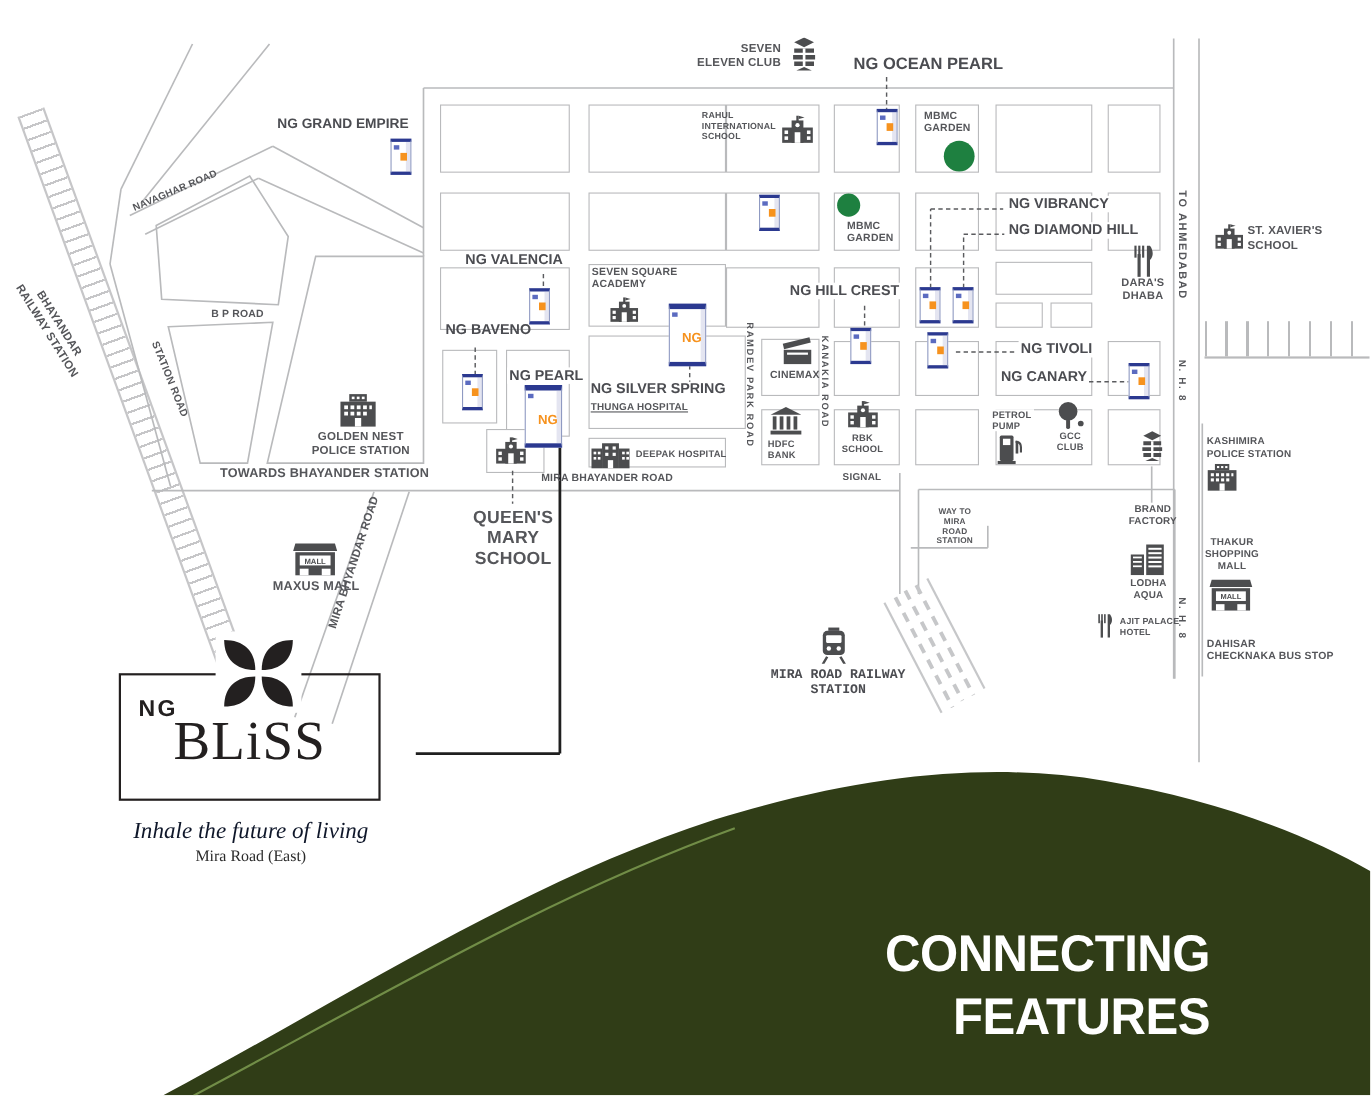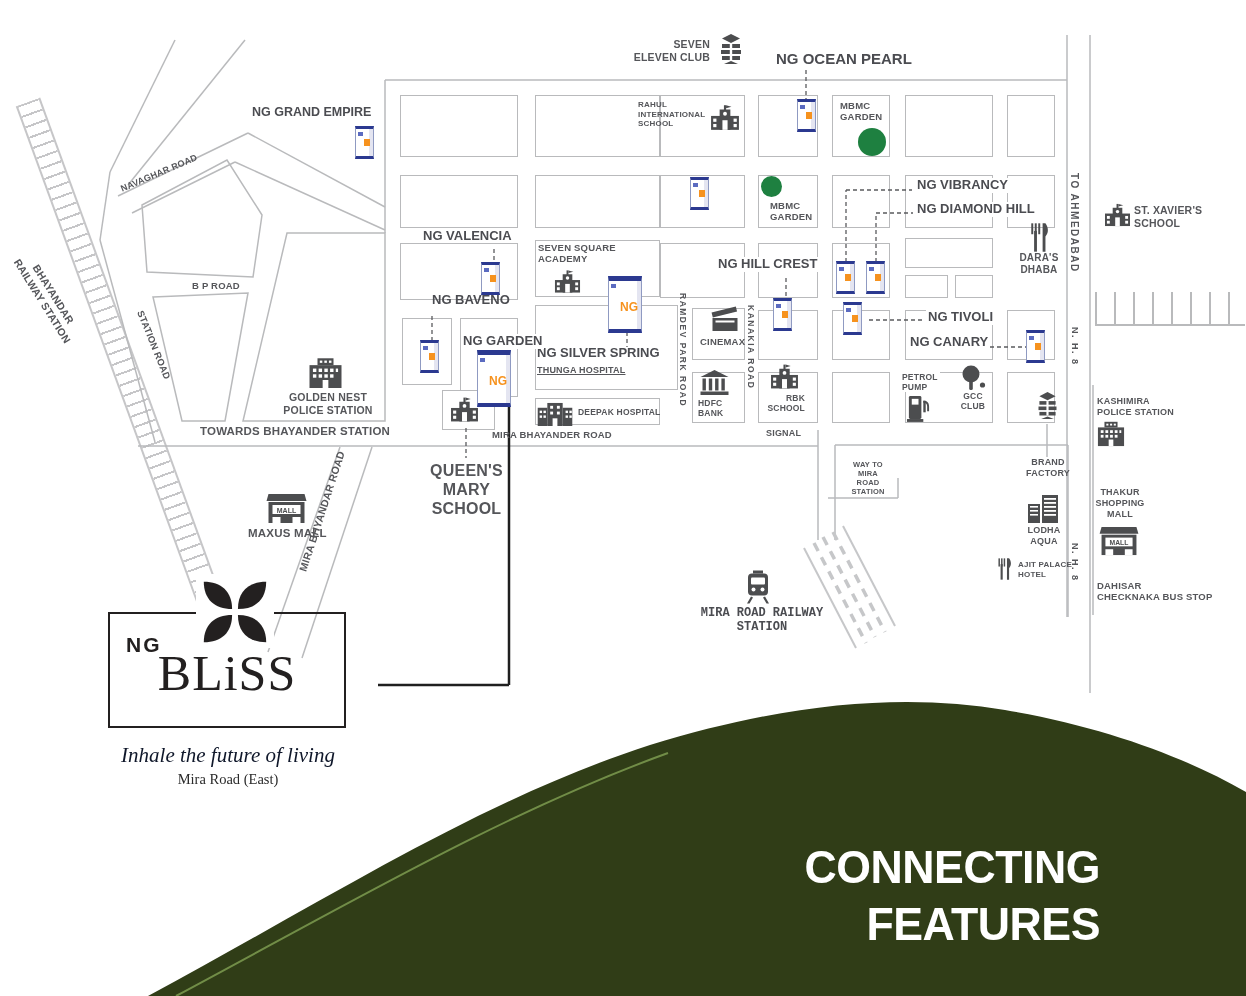--- a/index.html
+++ b/index.html
@@ -485,36 +485,36 @@
       <div class="lbl big bg" style="left: 915px; top: 202px; font-size: 13px;">NG DIAMOND HILL</div>
       <div class="lbl" style="left: 1014px; top: 252px; font-size: 10px; width: 50px; text-align: center;">DARA'S
 DHABA</div>
       <div class="lbl vert" style="left: 1069px; top: 173px; font-size: 10px;">TO AHMEDABAD</div>
       <div class="lbl" style="left: 1134px; top: 204px; font-size: 10.5px;">ST. XAVIER'S
 SCHOOL</div>
       <div class="lbl big" style="left: 423px; top: 229px; font-size: 13px;">NG VALENCIA</div>
       <div class="lbl" style="left: 538px; top: 242px;">SEVEN SQUARE
 ACADEMY</div>
       <div class="lbl big bg" style="left: 716px; top: 257px; font-size: 13px;">NG HILL CREST</div>
-      <div class="lbl big" style="left: 405px; top: 293px; font-size: 13px; margin-left: 27px;">NG BAVENO</div>
+      <div class="lbl big" style="left: 405px; top: 293px; font-size: 13px;">NG BAVENO</div>
       <div class="lbl big" style="left: 537px; top: 346px; font-size: 13px;">NG SILVER SPRING</div>
       <div class="lbl" style="left: 537px; top: 365px; font-size: 9px; text-decoration: underline;">THUNGA HOSPITAL</div>
-      <div class="lbl big bg" style="left: 461px; top: 334px; font-size: 13px;">NG GARDEN</div>
+      <div class="lbl big bg" style="left: 461px; top: 334px; font-size: 13px;">NG PEARL</div>
       <div class="lbl vert" style="left: 678px; top: 293px; font-size: 8.5px;">RAMDEV PARK ROAD</div>
       <div class="lbl vert" style="left: 746px; top: 305px; font-size: 8.5px;">KANAKIA ROAD</div>
       <div class="lbl" style="left: 700px; top: 336px;">CINEMAX</div>
       <div class="lbl big bg" style="left: 926px; top: 310px; font-size: 13px;">NG TIVOLI</div>
       <div class="lbl big bg" style="left: 908px; top: 335px; font-size: 13px;">NG CANARY</div>
       <div class="lbl bg" style="left: 900px; top: 372px; font-size: 8.5px;">PETROL
 PUMP</div>
       <div class="lbl" style="left: 958px; top: 391px; font-size: 8.5px; width: 30px; text-align: center;">GCC
 CLUB</div>
       <div class="lbl" style="left: 698px; top: 398px; font-size: 8.5px;">HDFC
 BANK</div>
-      <div class="lbl" style="left: 763px; top: 393px; font-size: 8.5px; width: 42px; text-align: right;">RBK
+      <div class="lbl" style="left: 763px; top: 393px; font-size: 8.5px; width: 42px; text-align: center;">RBK
 SCHOOL</div>
       <div class="lbl" style="left: 766px; top: 428px; font-size: 9px;">SIGNAL</div>
       <div class="lbl" style="left: 283px; top: 391px; font-size: 10.5px; width: 90px; text-align: center;">GOLDEN NEST
 POLICE STATION</div>
       <div class="lbl" style="left: 200px; top: 425px; font-size: 11.5px;">TOWARDS BHAYANDER STATION</div>
       <div class="lbl" style="left: 492px; top: 429px;">MIRA BHAYANDER ROAD</div>
       <div class="lbl" style="left: 578px; top: 407px; font-size: 8.5px;">DEEPAK HOSPITAL</div>
       <div class="lbl" style="left: 424px; top: 461px; font-size: 16px; width: 85px; text-align: center;">QUEEN'S MARY
 SCHOOL</div>
       <div class="lbl" style="left: 248px; top: 527px; font-size: 11.5px;">MAXUS MALL</div>

